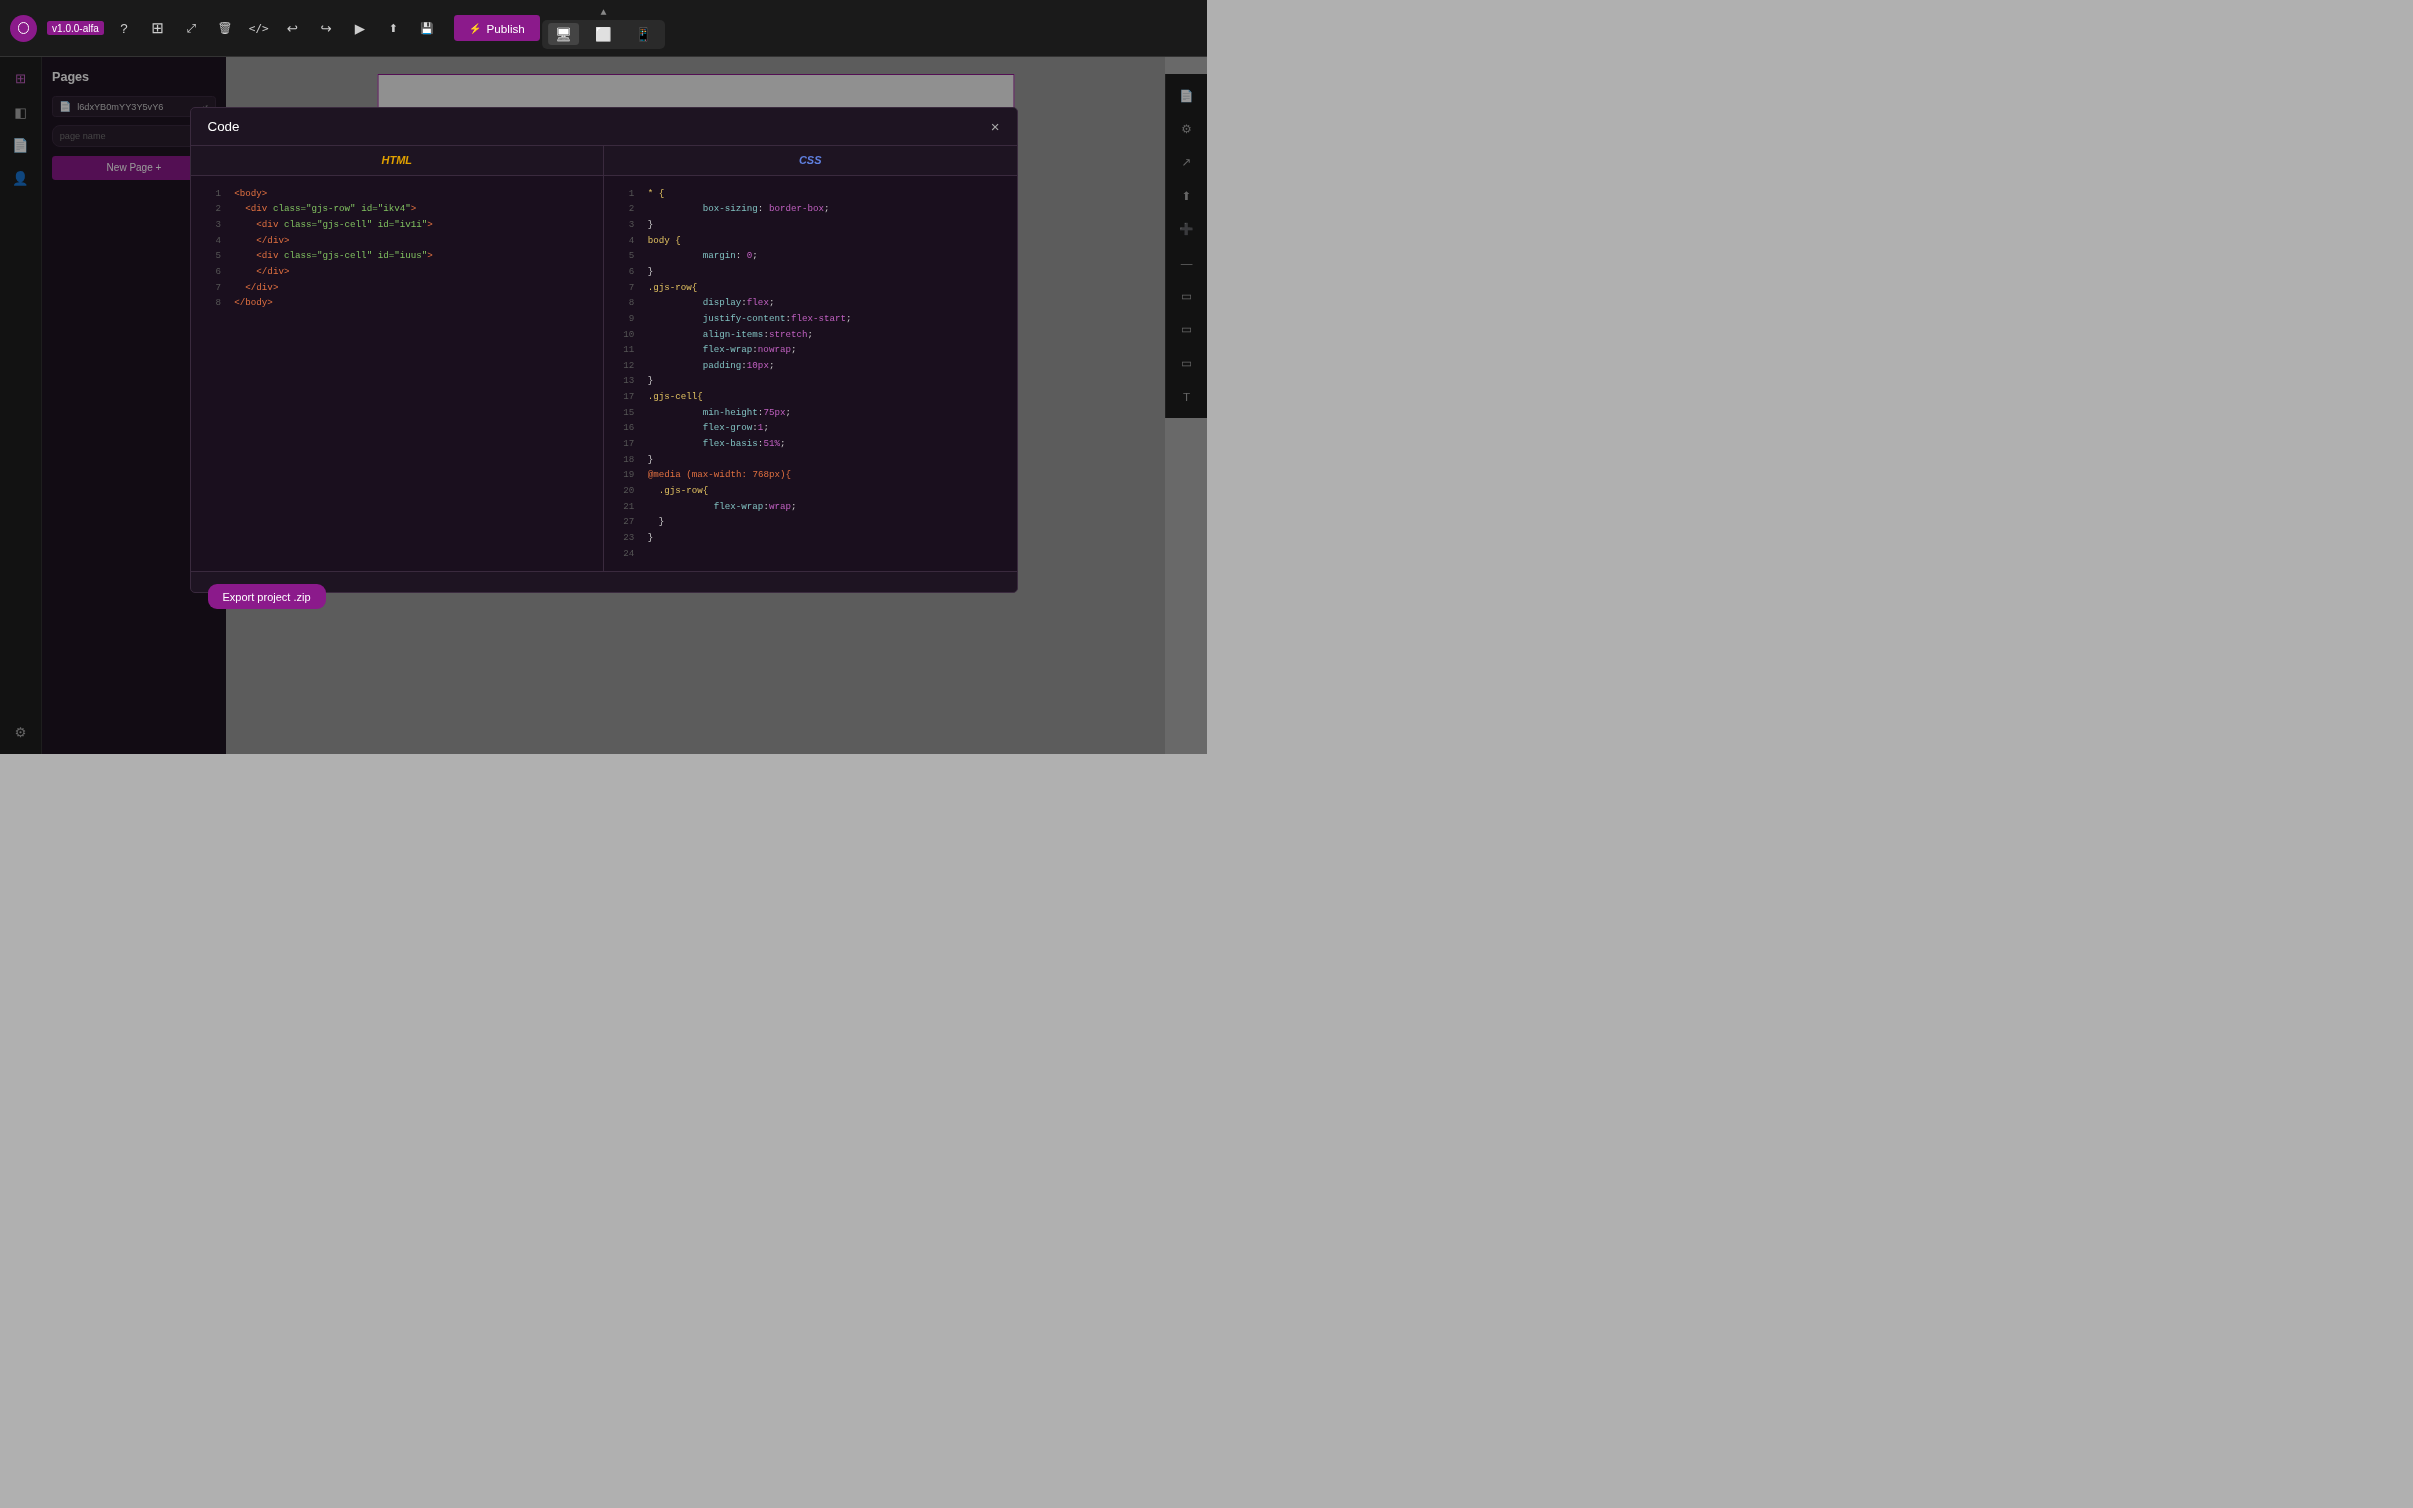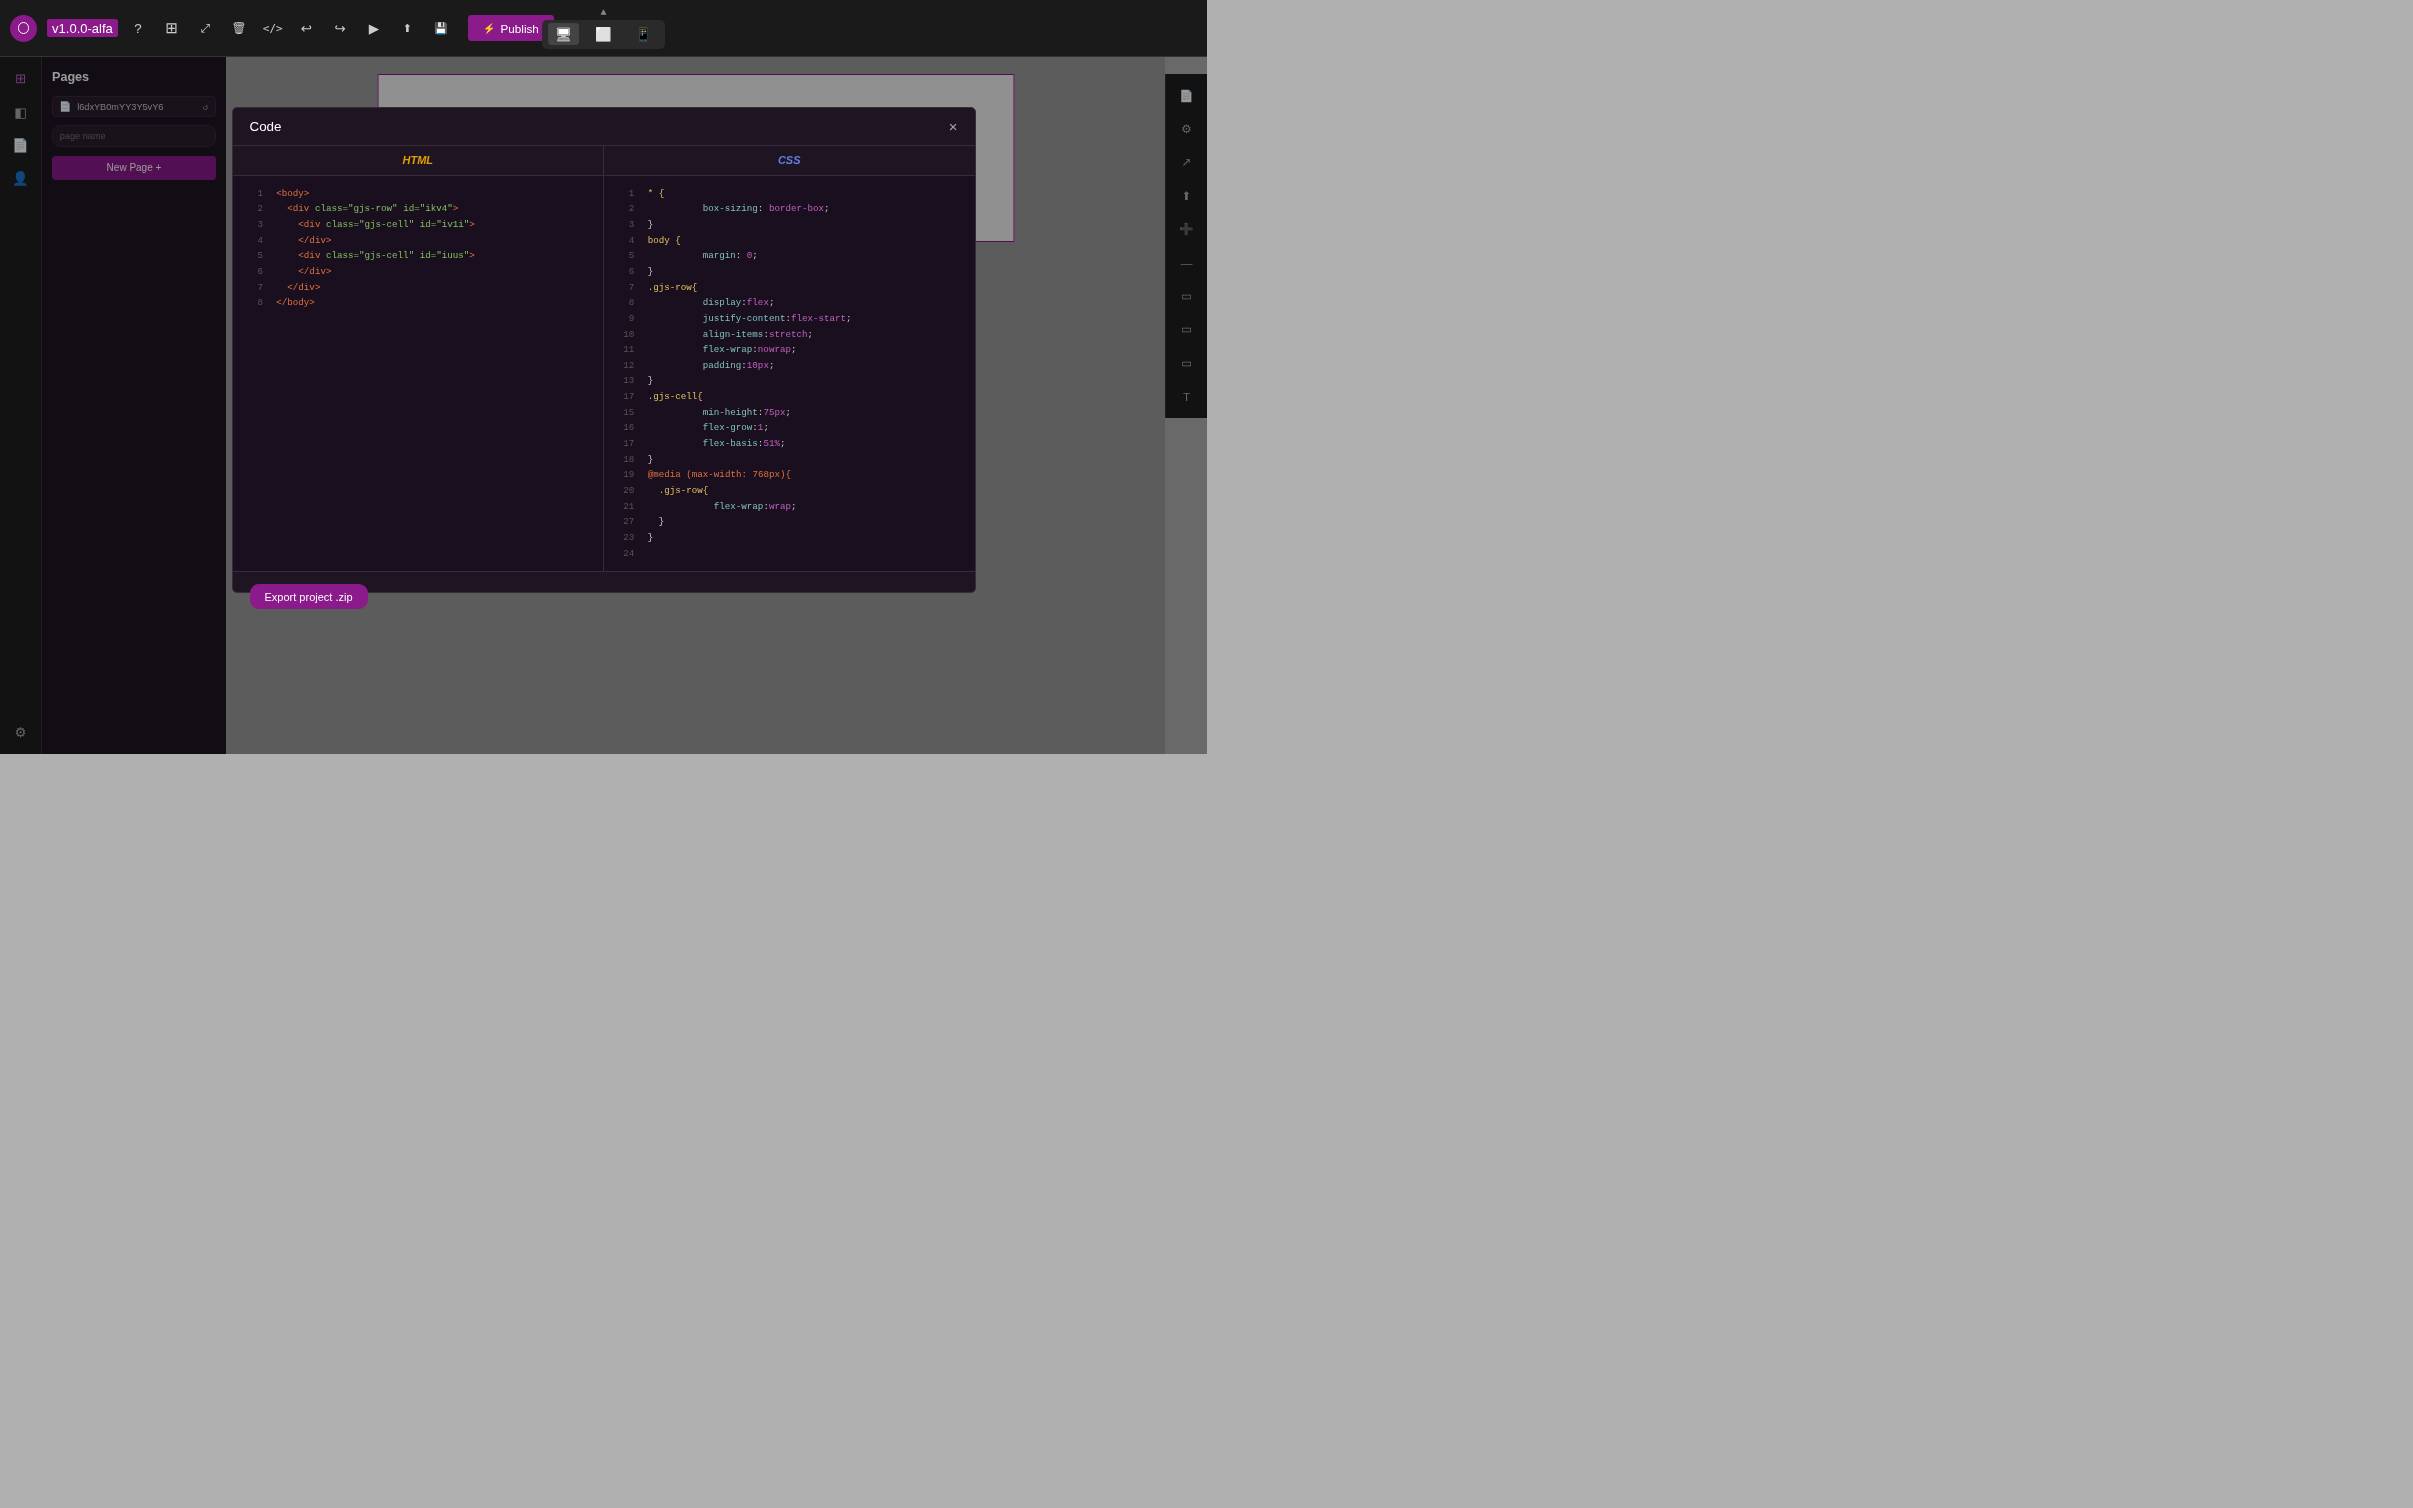--- a/index.html
+++ b/index.html
@@ -31,21 +31,21 @@
       margin-right: 3.4px;
     }
     .logo-inner {
       width: 11.7px; height: 11.7px;
       border: 1.7px solid #fff;
       border-radius: 50%;
     }
     .version-badge {
       background: #8b1a8b;
       color: #fff;
-      font-size: 13px;
+      font-size: 10px;
       padding: 1.7px 5px;
       border-radius: 2.5px;
       font-family: sans-serif;
     }
     .toolbar-icon-btn {
       width: 27px; height: 27px;
       background: none;
       border: none;
       cursor: pointer;
       display: flex; align-items: center; justify-content: center;
@@ -246,21 +246,21 @@
       z-index: 100;
       display: flex;
       align-items: flex-start;
       justify-content: center;
       padding-top: 50px;
     }
     .modal {
       background: #1e1422;
       border: 0.8px solid #3a2a3e;
       border-radius: 5px;
-      width: 744px;
+      width: 828px;
       max-height: 486px;
       display: flex;
       flex-direction: column;
       position: relative;
     }
     .modal-header {
       display: flex;
       align-items: center;
       justify-content: space-between;
       padding: 10px 17px;

